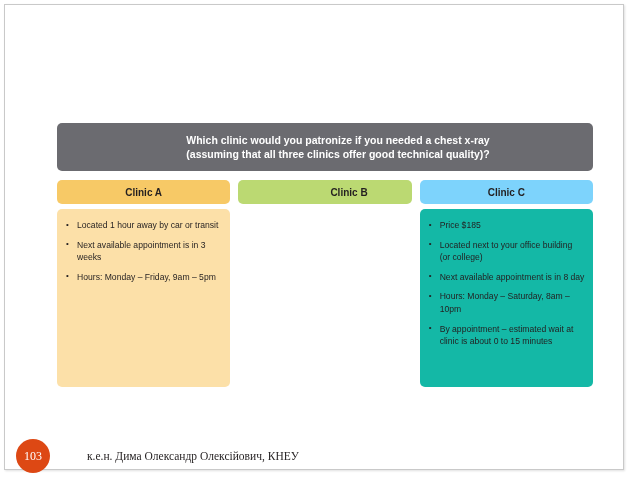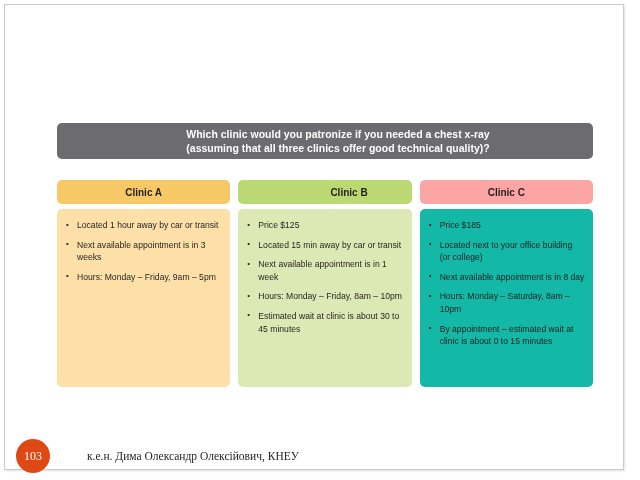--- a/index.html
+++ b/index.html
@@ -26,21 +26,21 @@
     box-sizing: border-box;
     box-shadow: 1px 1px 2px rgba(0,0,0,0.12);
   }
 
   
   #question-header {
     position: absolute;
     left: 52px;
     top: 118px;
     width: 536px;
-    height: 36px;
+    height: 48px;
     background: #6b6b70;
     border-radius: 5px;
     display: flex;
     align-items: center;
     justify-content: center;
     box-sizing: border-box;
     padding-left: 26px;
   }
   #question-header .q-text {
     color: #ffffff;
@@ -101,21 +101,21 @@
     top: -0.5px;
     font-size: 8px;
     color: #231f20;
   }
 
   
   .col-a .col-header { background: #f7c966; }
   .col-a .col-body   { background: #fce0a8; }
   .col-b .col-header { background: #bbd972; padding-left: 48px; }
   .col-b .col-body   { background: #dce9b4; }
-  .col-c .col-header { background: #fca5a5; }
+  .col-c .col-header { background: #7dd3fc; }
   .col-c .col-body   { background: #14b8a6; }
 
   
   #footer {
     position: absolute;
     left: 0;
     top: 432px;
     width: 620px;
     height: 38px;
     display: flex;
@@ -164,29 +164,20 @@
         <ul>
           <li>Located 1 hour away by car or transit</li>
           <li>Next available appointment is in 3 weeks</li>
           <li>Hours: Monday – Friday, 9am – 5pm</li>
         </ul>
       </div>
     </div>
 
     <div class="column col-b">
       <div class="col-header">Clinic B</div>
-      <div class="col-body">
-        <ul>
-          <li>Price $125</li>
-          <li>Located 15 min away by car or transit</li>
-          <li>Next available appointment is in 1 week</li>
-          <li>Hours: Monday – Friday, 8am – 10pm</li>
-          <li>Estimated wait at clinic is about 30 to 45 minutes</li>
-        </ul>
-      </div>
     </div>
 
     <div class="column col-c">
       <div class="col-header">Clinic C</div>
       <div class="col-body">
         <ul>
           <li>Price $185</li>
           <li>Located next to your office building (or college)</li>
           <li>Next available appointment is in 8 day</li>
           <li>Hours: Monday – Saturday, 8am – 10pm</li>

